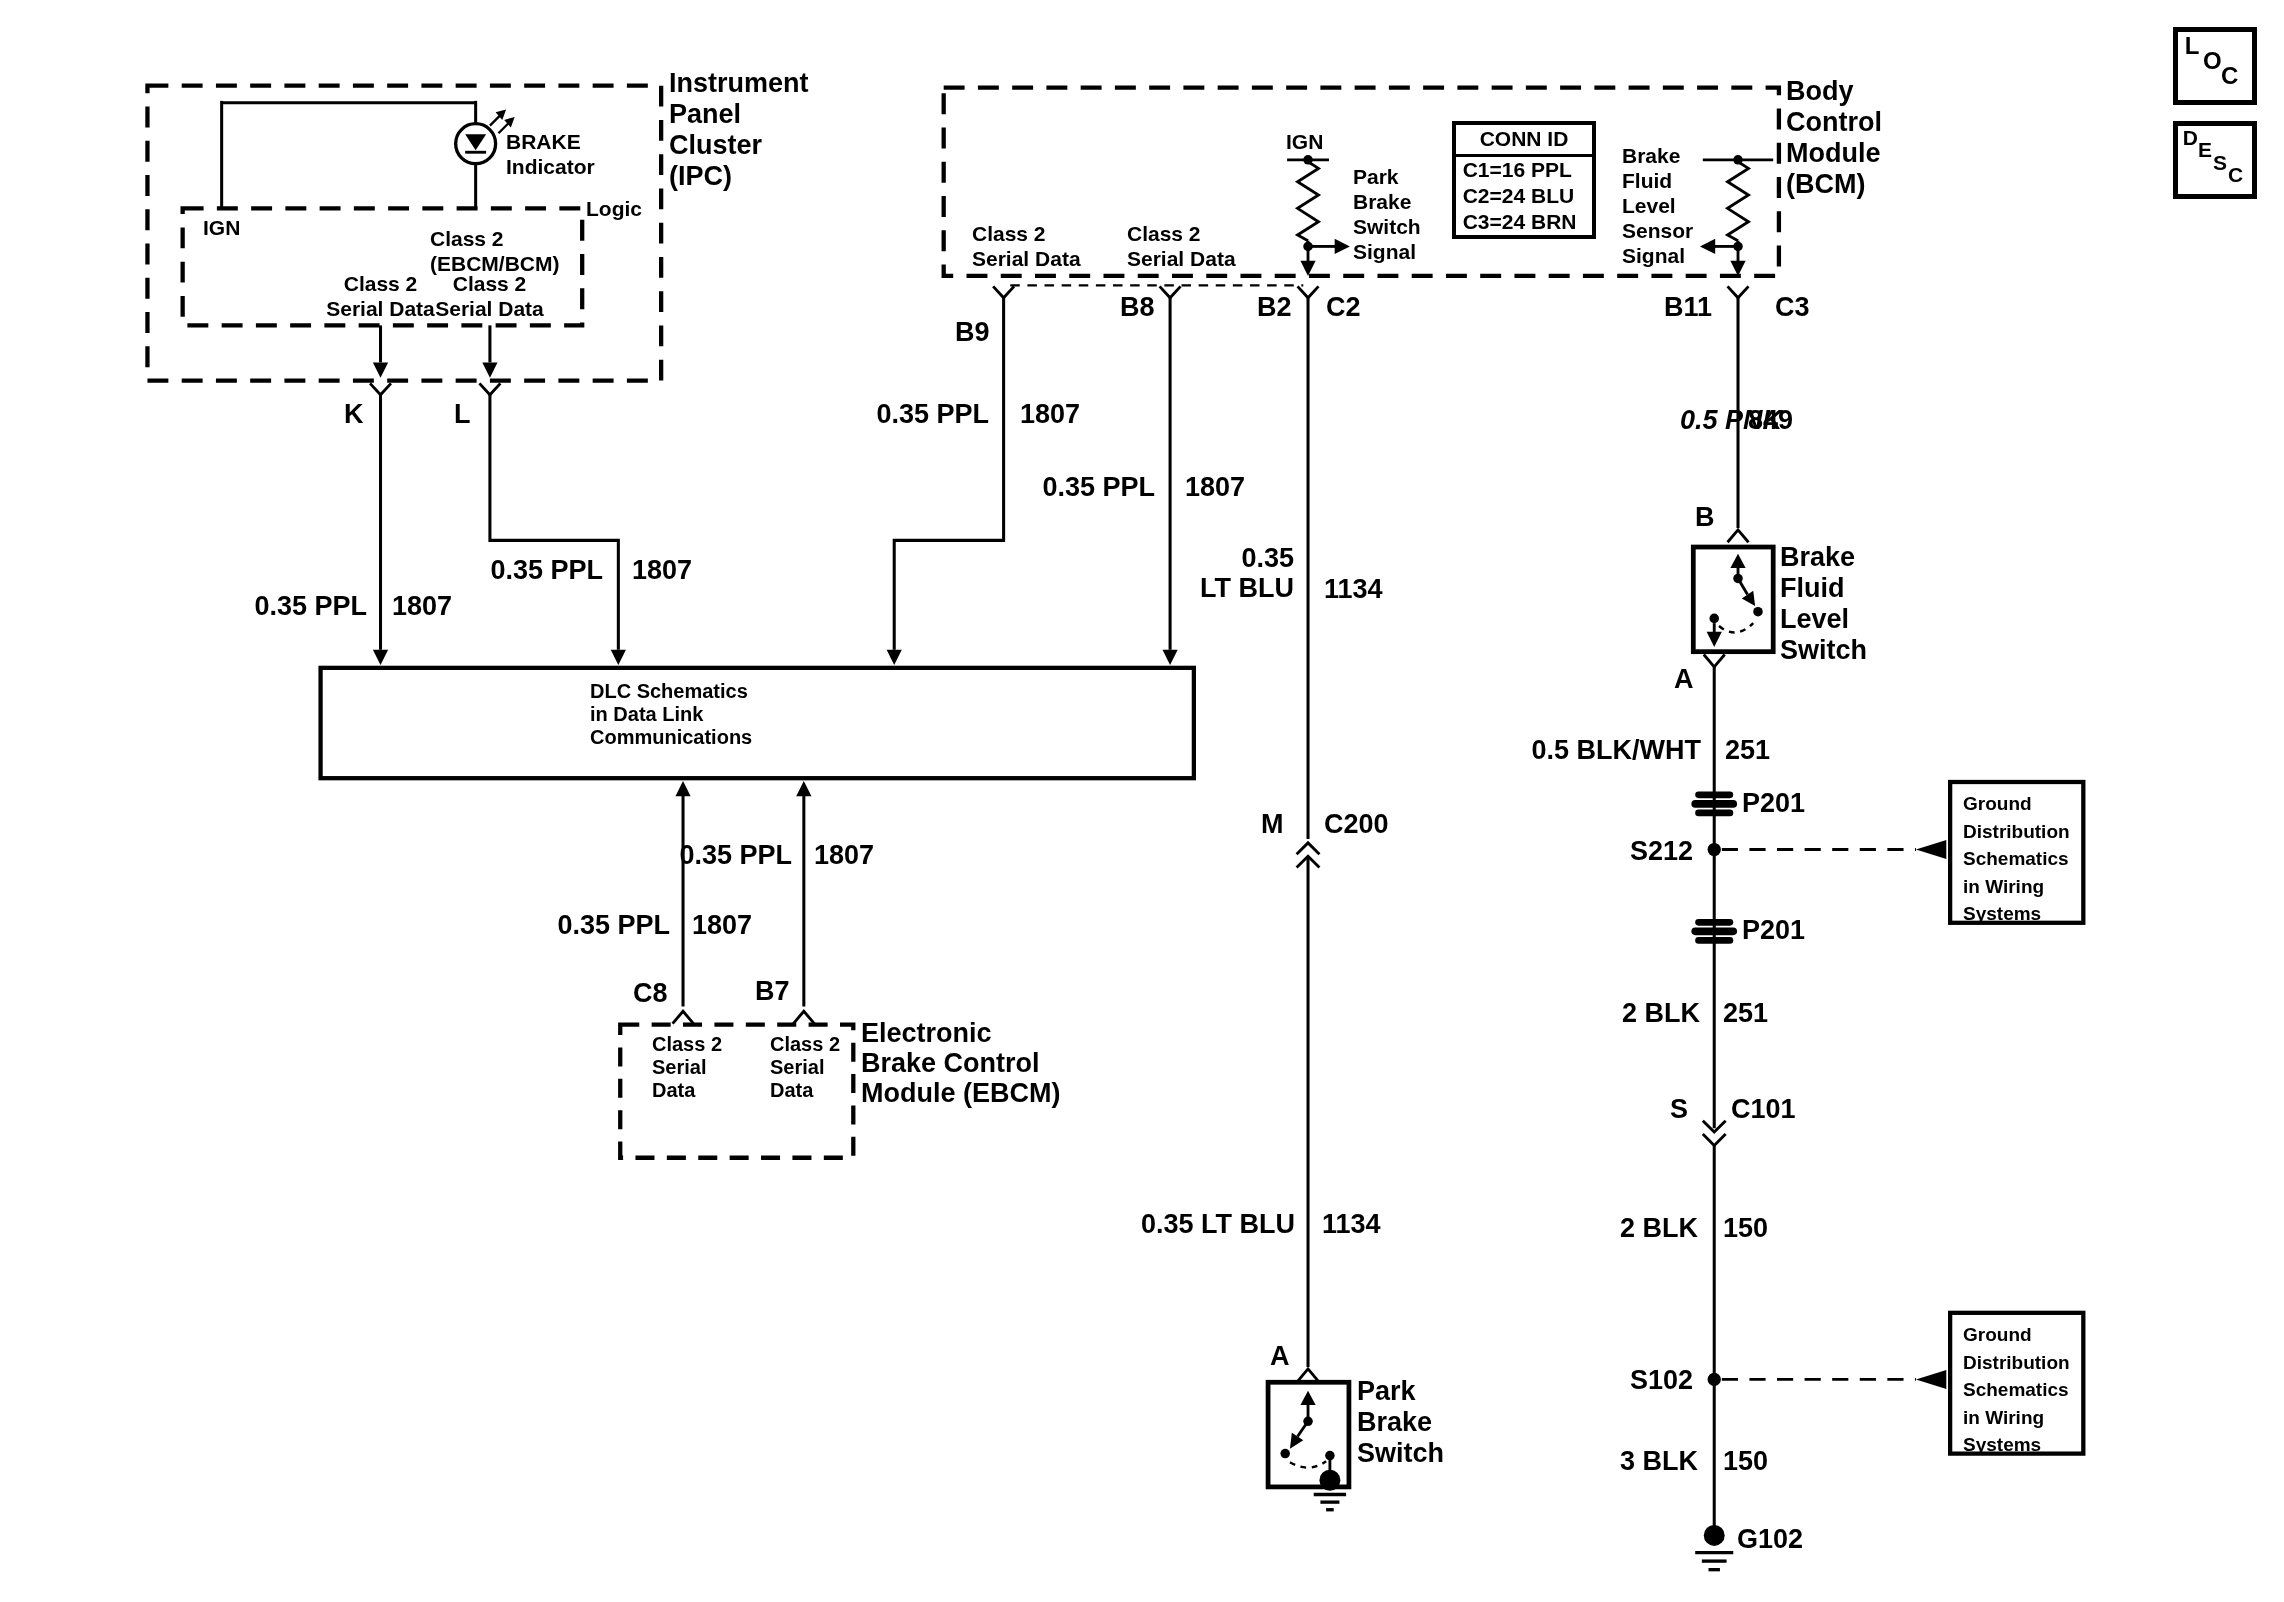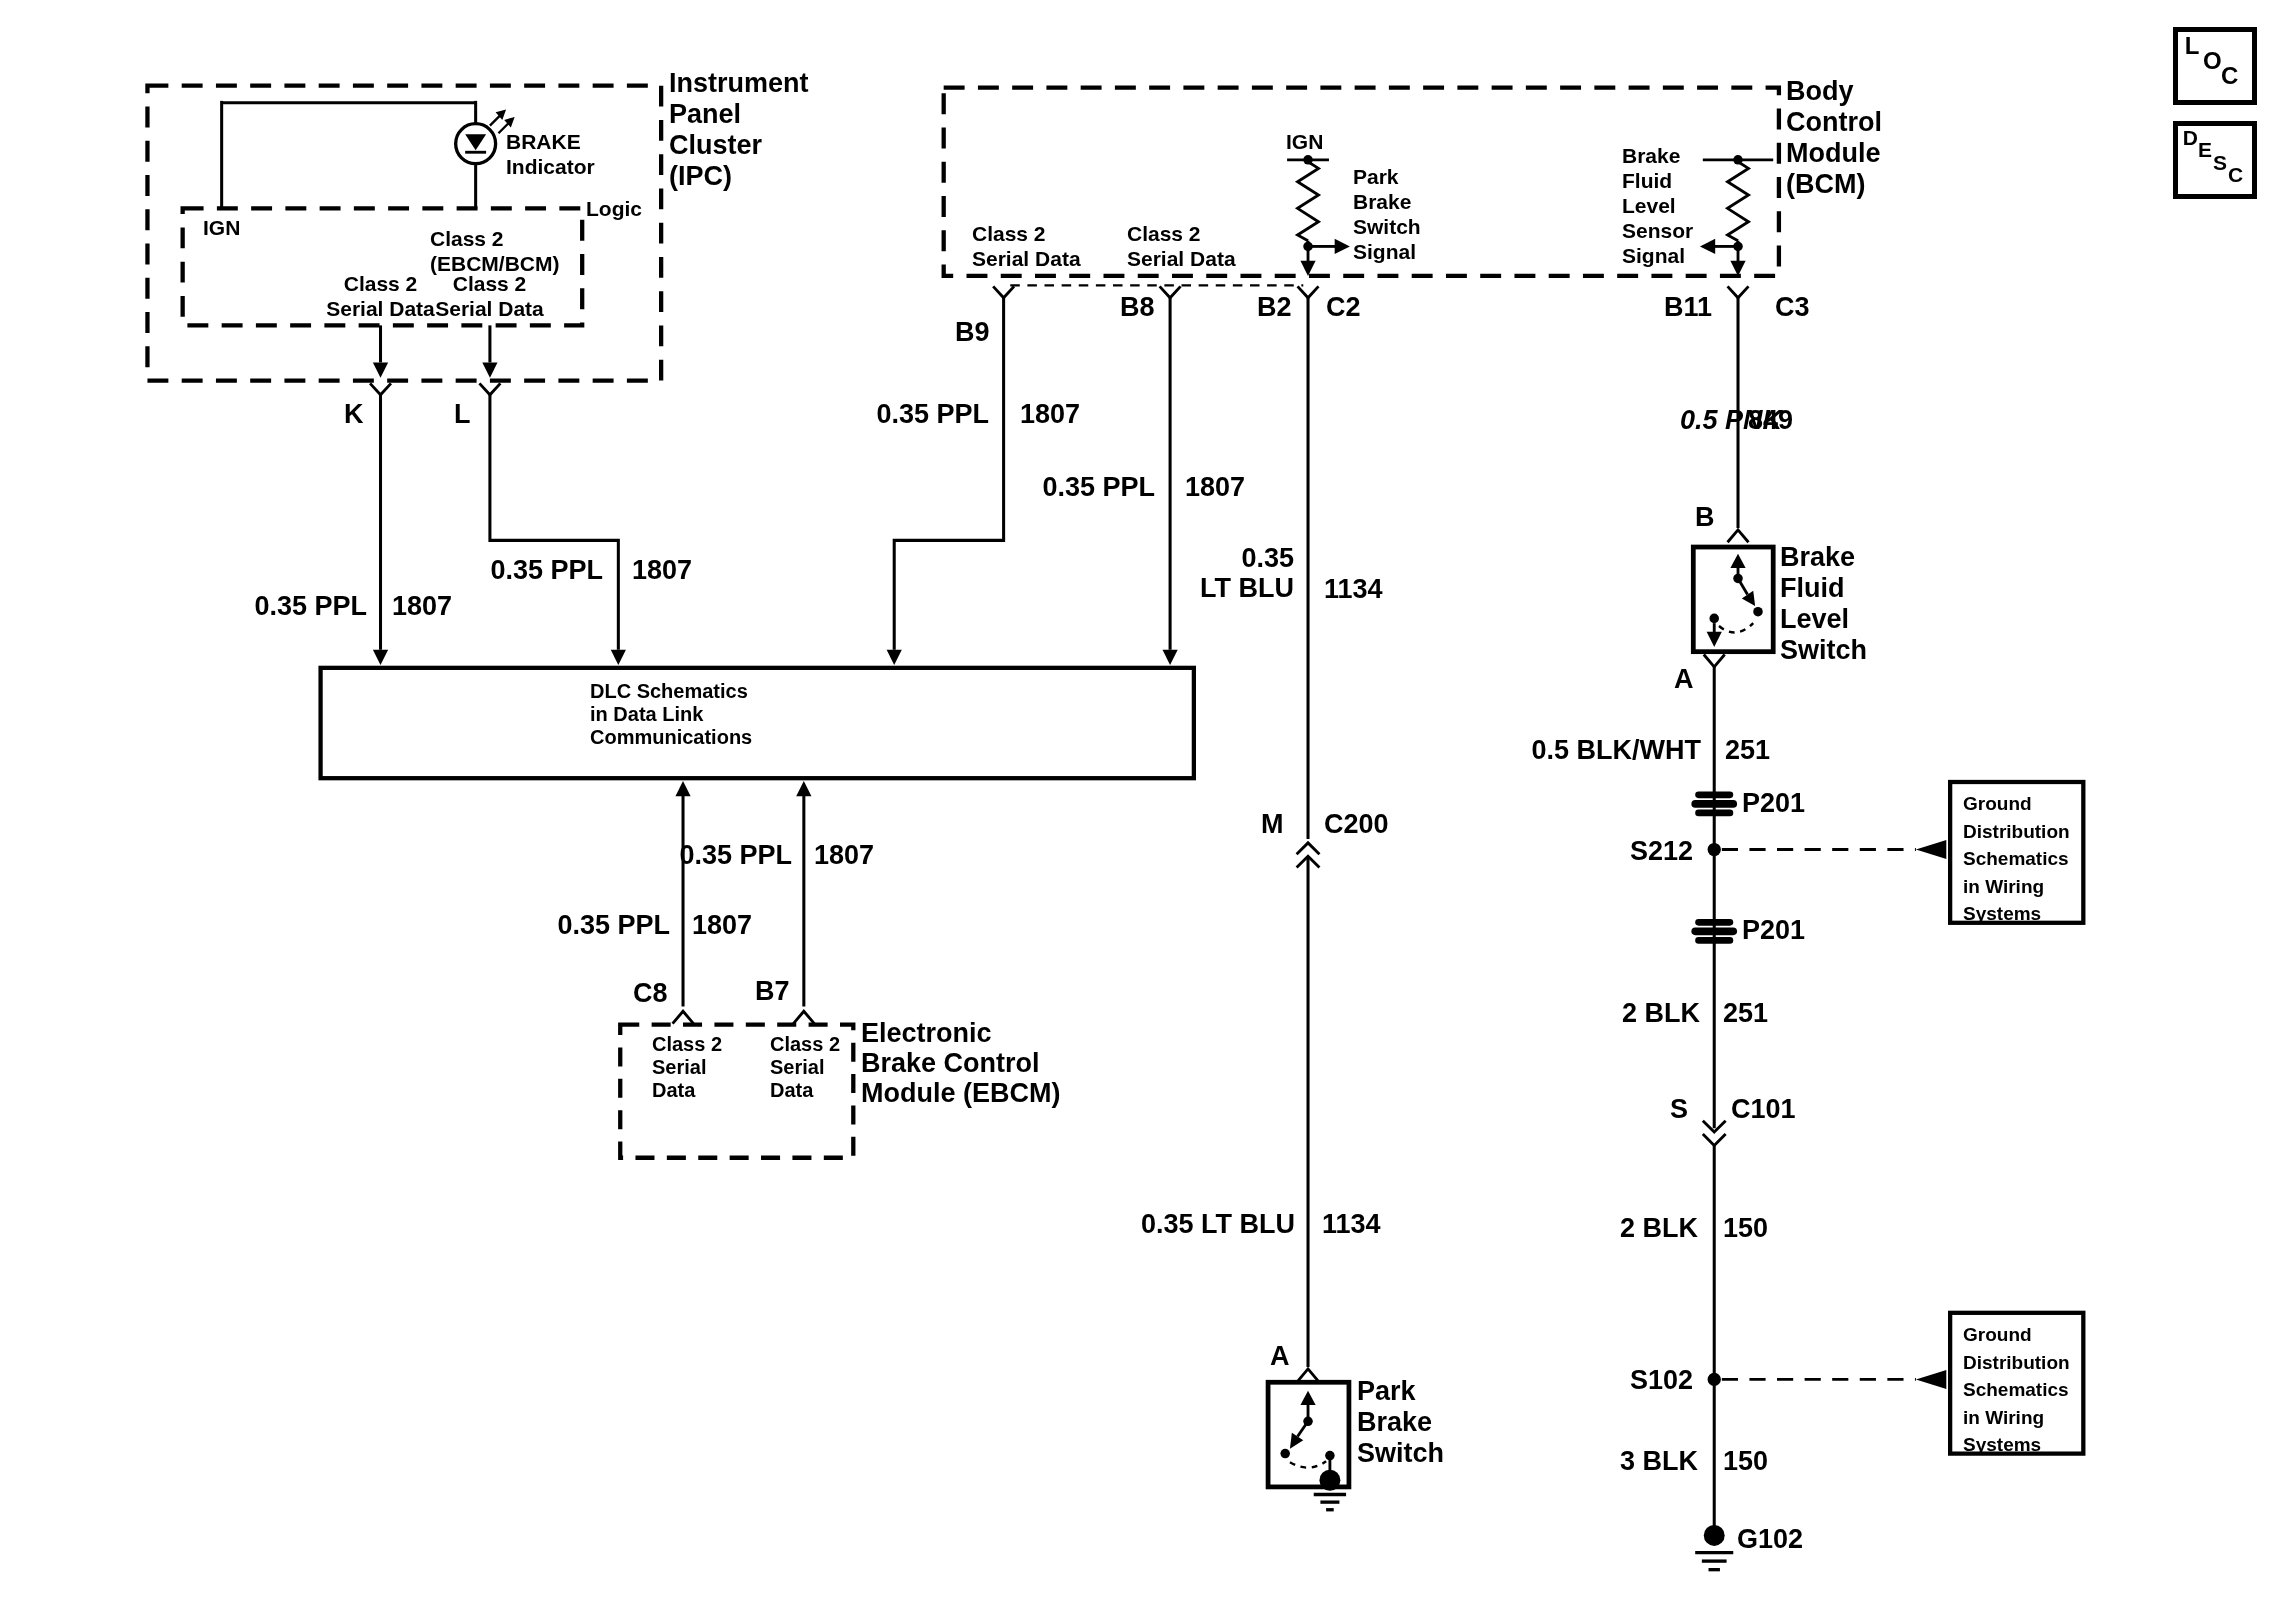--- a/index.html
+++ b/index.html
@@ -302,20 +302,26 @@
 <div class="t f22" style="left:1353px;top:164px;">Park
 Brake
 Switch
 Signal</div>
 <div class="t f22" style="left:1622px;top:143px;">Brake
 Fluid
 Level
 Sensor
 Signal</div>
 
+<div class="connid">
+  <div class="hd">CONN ID</div>
+  <div class="rw">C1=16 PPL</div>
+  <div class="rw">C2=24 BLU</div>
+  <div class="rw">C3=24 BRN</div>
+</div>
 
 <div class="t f28" style="left:955px;top:292px;margin-top:25px;">B9</div>
 <div class="t f28" style="left:1120px;top:292px;">B8</div>
 <div class="t f28" style="left:1257px;top:292px;">B2</div>
 <div class="t f28" style="left:1326px;top:292px;">C2</div>
 <div class="t f28" style="left:1664px;top:292px;">B11</div>
 <div class="t f28" style="left:1753px;top:292px;margin-left:22px;">C3</div>
 
 <div class="t f28 r" style="left:789px;top:399px;width:200px;">0.35 PPL</div>
 <div class="t f28" style="left:1020px;top:399px;">1807</div>

